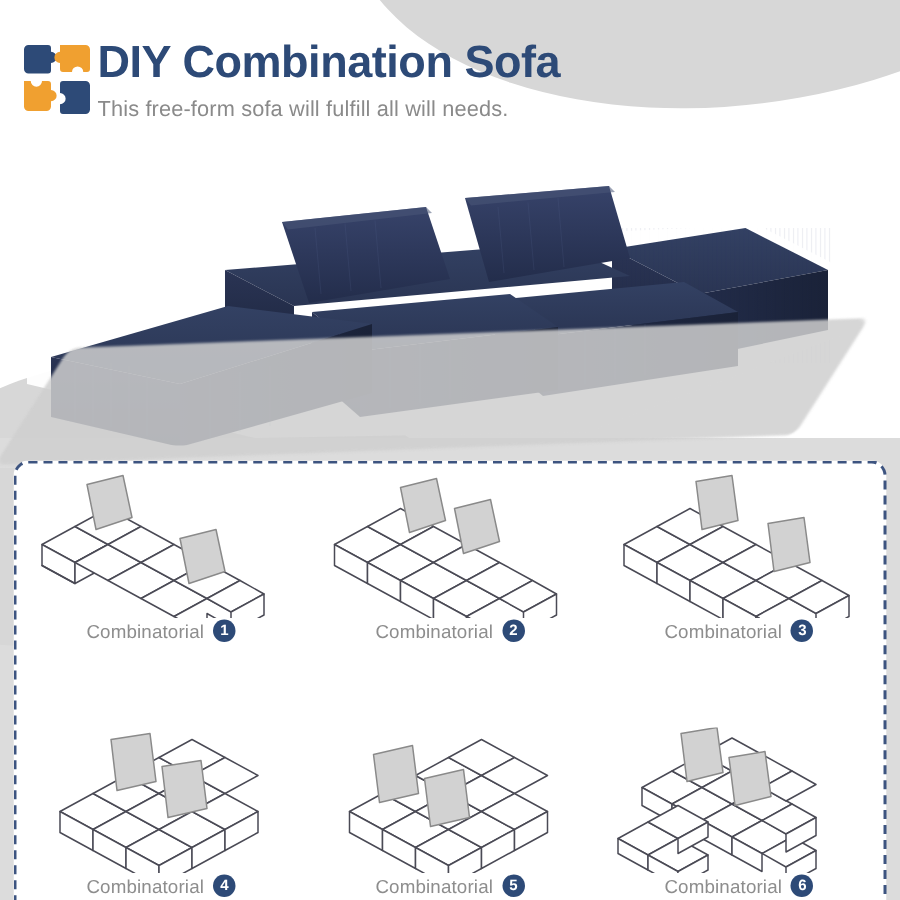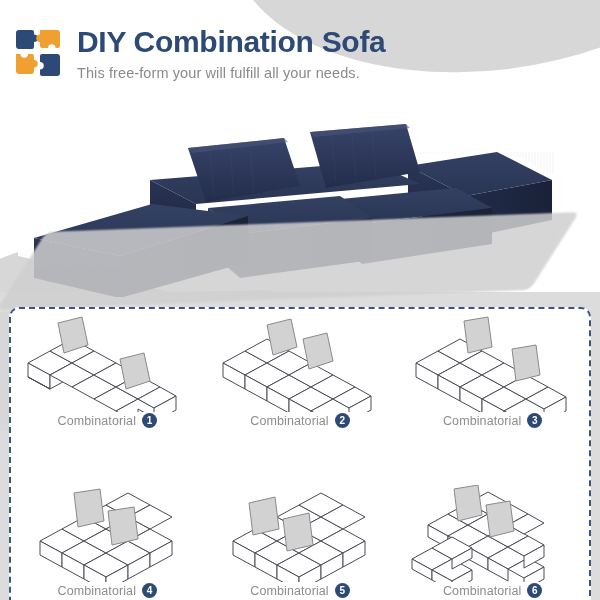--- a/index.html
+++ b/index.html
@@ -29,21 +29,21 @@
     transform:rotate(4deg);
   }
   .hero-mask-bottom {
     position:absolute; z-index:2; left:0; top:292px;
     width:600px; height:20px; background:#dcdcdc;
   }
 
   
   .header { position:absolute; z-index:5; left:14px; top:26px; display:flex; align-items:flex-start; }
   .logo { width:50px; height:50px; position:relative; flex:0 0 auto; margin-top:2px; }
-  .titles { margin-left:13px; }
+  .titles { margin-left:1px; }
   .page-title {
     font-size:30px; font-weight:bold; color:#2d4a77;
     letter-spacing:-0.3px; line-height:1.05; white-space:nowrap;
   }
   .page-sub {
     font-size:14.5px; color:#8a8a8a; margin-top:7px;
     white-space:nowrap; letter-spacing:0.1px;
   }
 
   
@@ -87,21 +87,21 @@
 
       <path d="M52 4 h34 a6 6 0 0 1 6 6 v26 a4 4 0 0 1-4 4 h-5 a7.5 7.5 0 1 0-15 0 H56 a4 4 0 0 1-4-4 V28 a7.5 7.5 0 1 1 0-15 z" fill="#f0a030"></path>
 
       <path d="M4 52 h9 a7.5 7.5 0 1 0 15 0 h8 a4 4 0 0 1 4 4 v8 a7.5 7.5 0 1 1 0 15 v7 a6 6 0 0 1-6 6 H10 a6 6 0 0 1-6-6 z" fill="#f0a030"></path>
 
       <path d="M60 52 h26 a6 6 0 0 1 6 6 v32 a6 6 0 0 1-6 6 H56 a4 4 0 0 1-4-4 v-9 a7.5 7.5 0 1 0 0-15 v-12 a4 4 0 0 1 4-4 z" fill="#2d4a77"></path>
     </svg>
   </div>
   <div class="titles">
     <div class="page-title">DIY Combination Sofa</div>
-    <div class="page-sub">This free-form your will fulfill all your needs.</div>
+    <div class="page-sub">This free-form sofa will fulfill all will needs.</div>
   </div>
 </div>
 
 <div class="sofa-photo">
   <div class="shadow-floor"></div>
   <svg width="600" height="205" viewBox="0 0 600 205">
     <defs>
       <linearGradient id="fTop" x1="0" y1="0" x2="0" y2="1">
         <stop offset="0%" stop-color="#334163"></stop>
           <stop offset="100%" stop-color="#2a3553"></stop>

